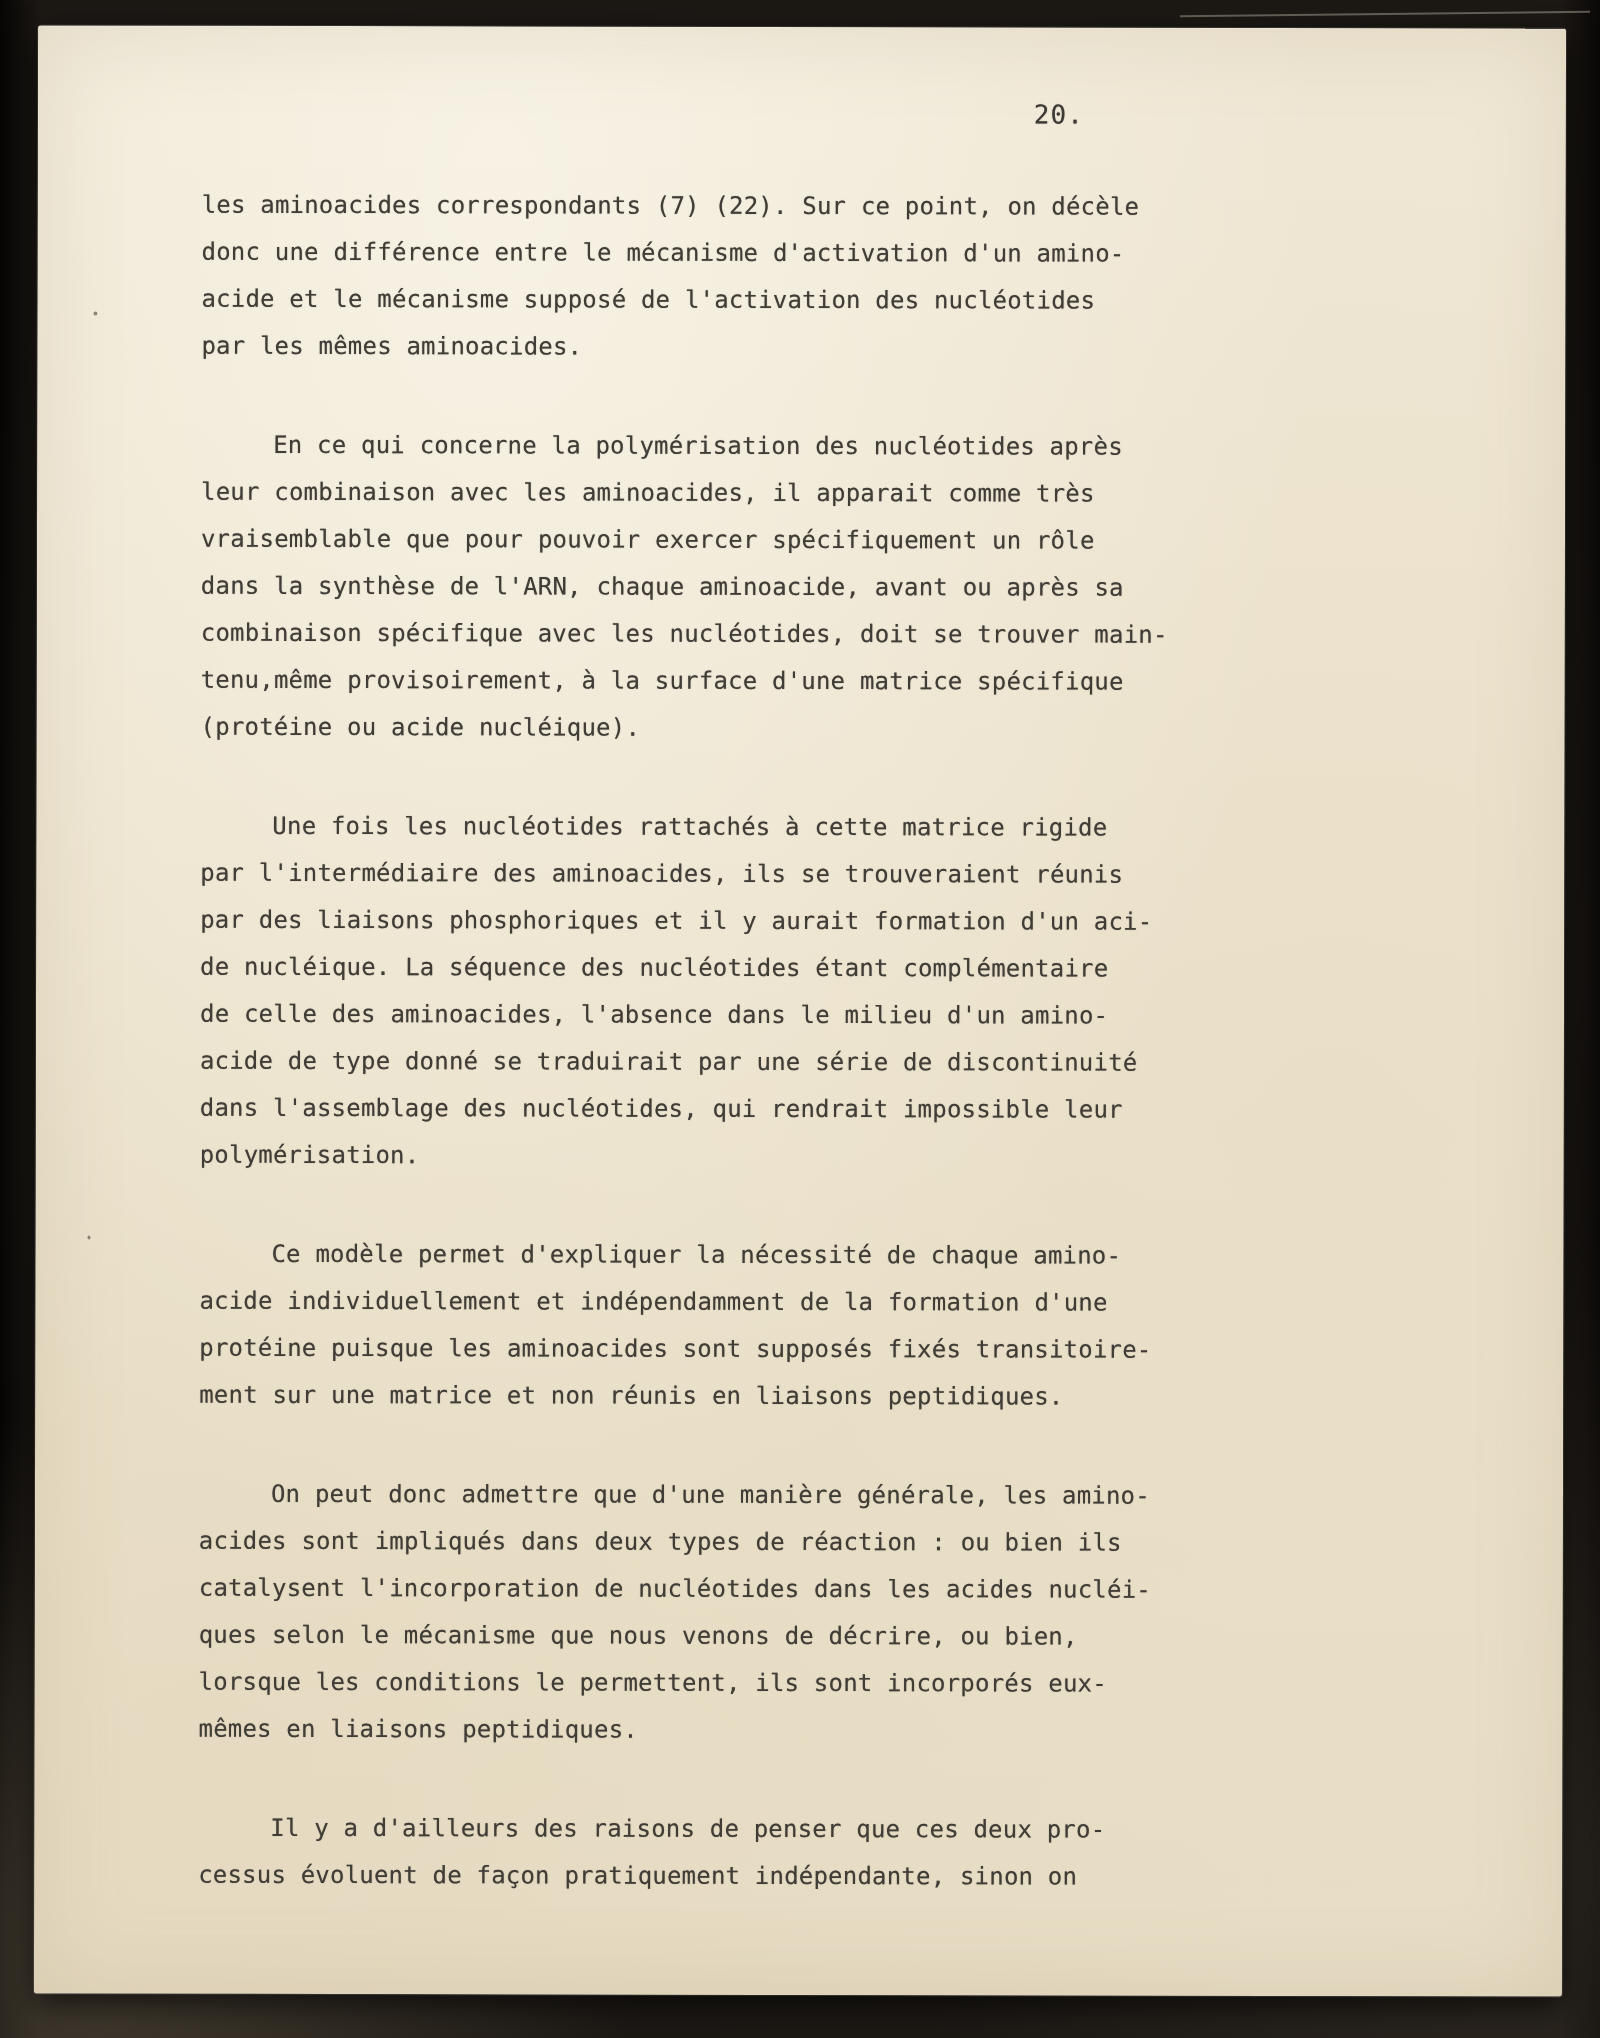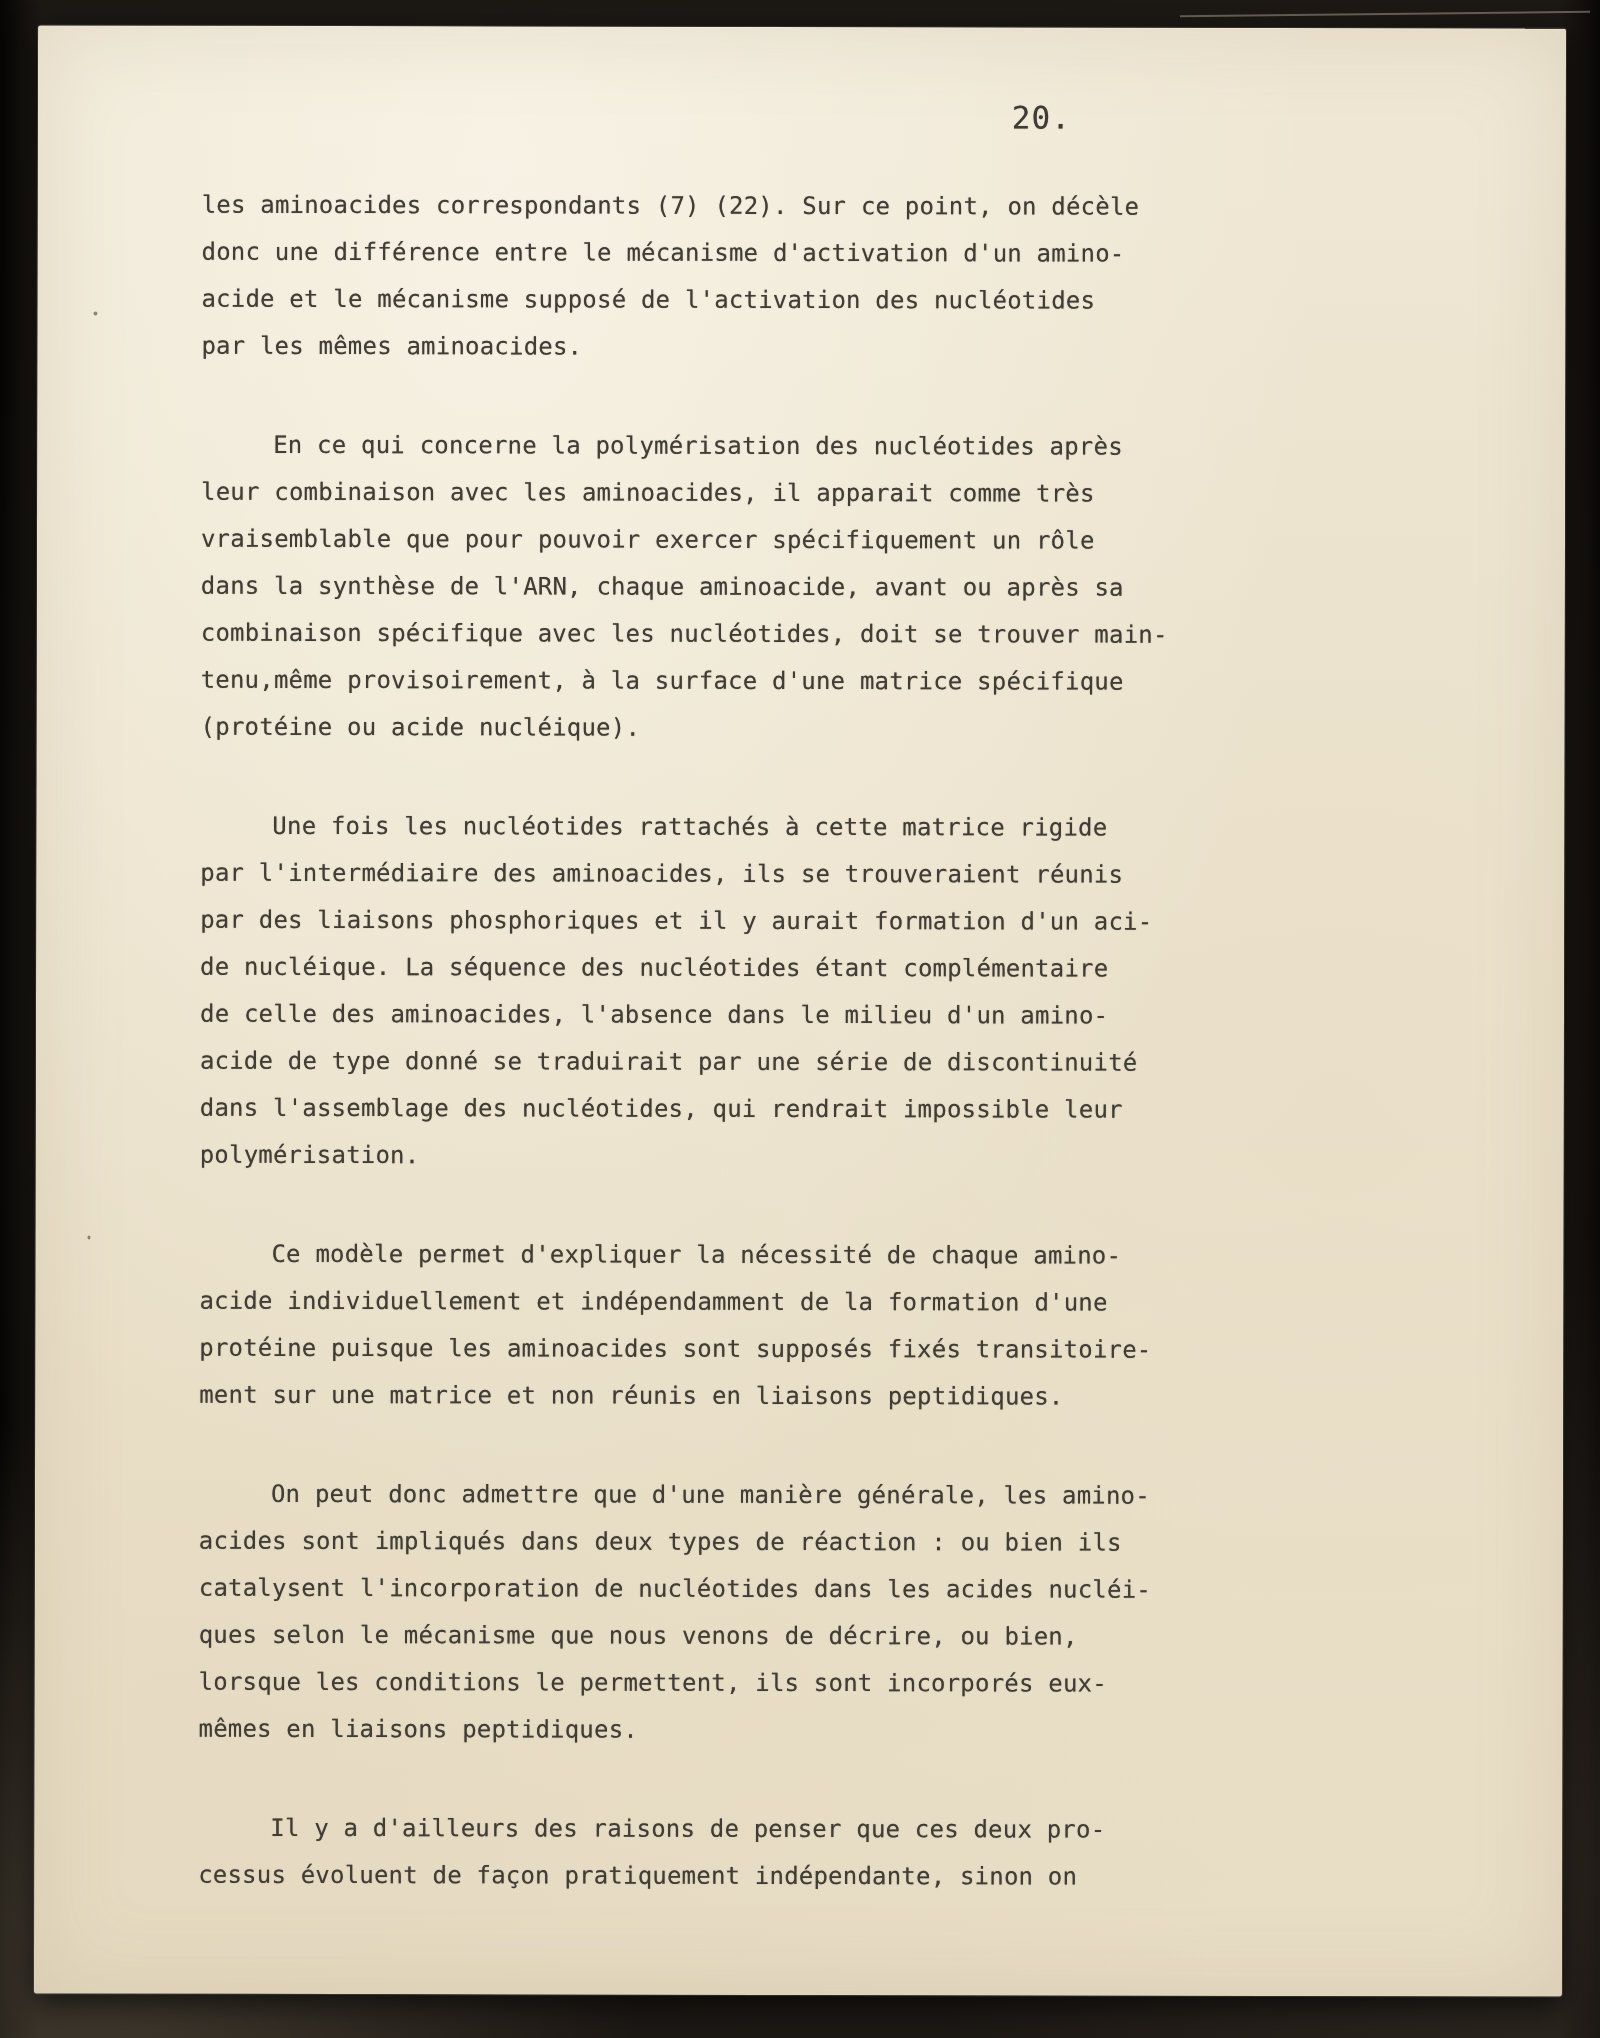--- a/index.html
+++ b/index.html
@@ -46,23 +46,23 @@
     box-shadow:
       0 0 0 1px rgba(255,250,238,0.12),
       0 10px 30px rgba(0,0,0,0.65),
       inset 0 0 90px rgba(150,128,95,0.18),
       inset 0 1px 0 rgba(255,255,250,0.35);
     transform: rotate(0.12deg);
   }
 
   .page-number {
     position: absolute;
-    left: 974px;
+    left: 996px;
     top: 72px;
-    font-size: 31px;
+    font-size: 26px;
     letter-spacing: 1px;
     color: #3e3b36;
     text-shadow: 0 0 1px rgba(62,59,54,0.55);
   }
 
   .text-body {
     position: absolute;
     left: 164px;
     top: 156px;
     width: 1010px;

